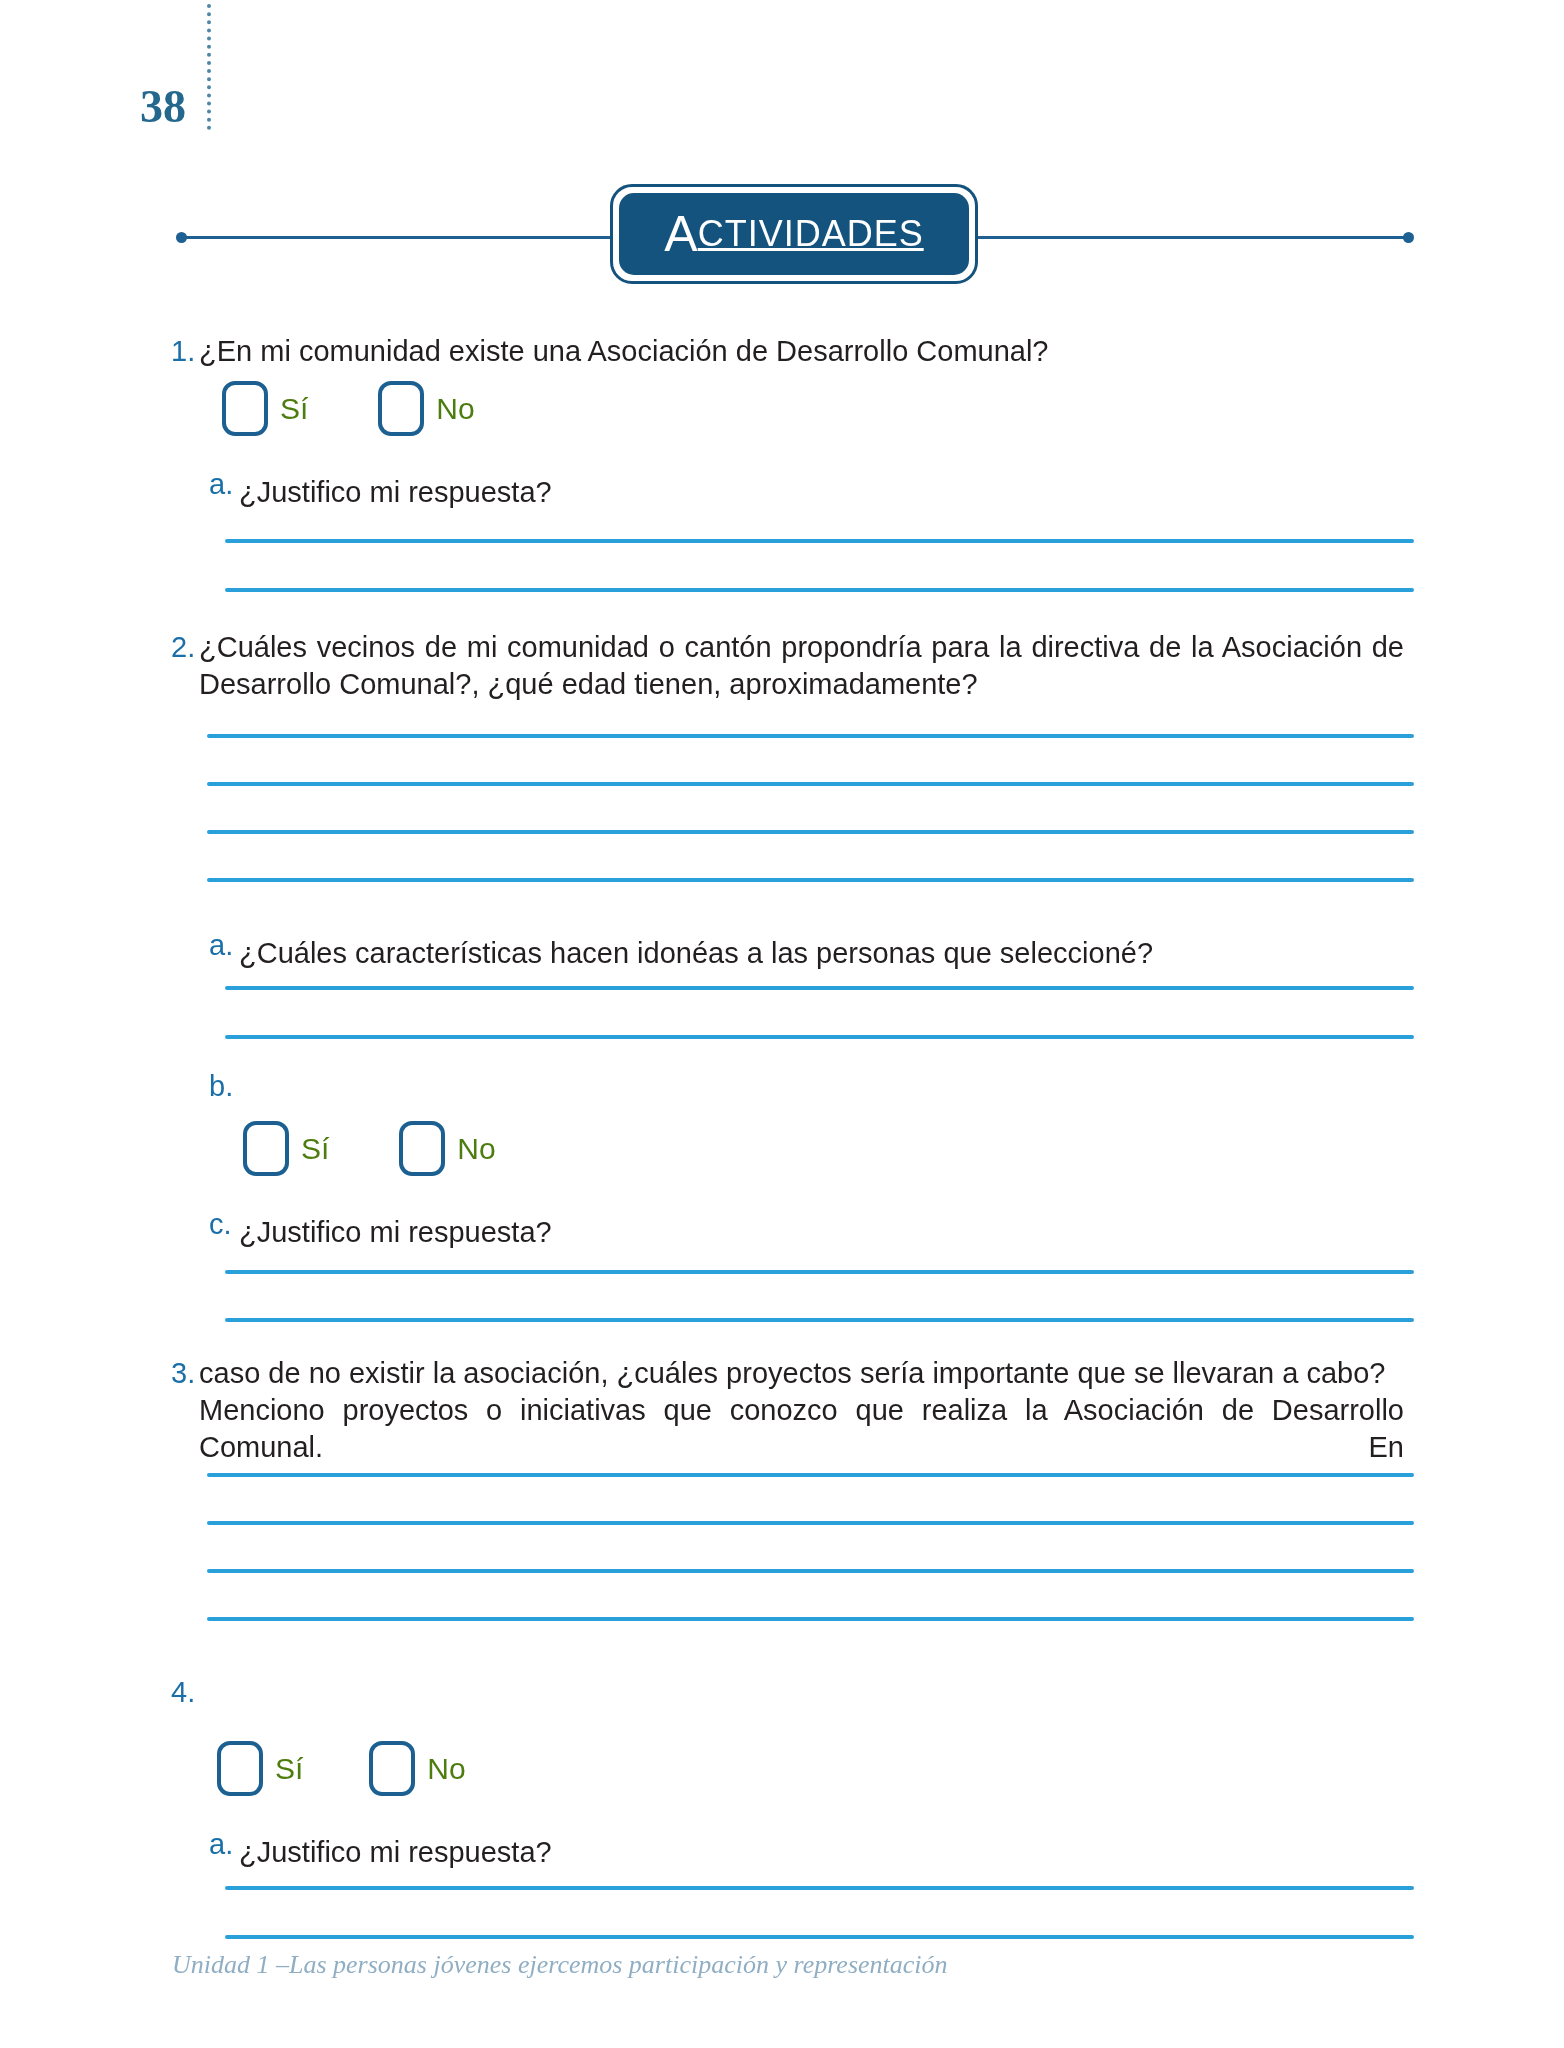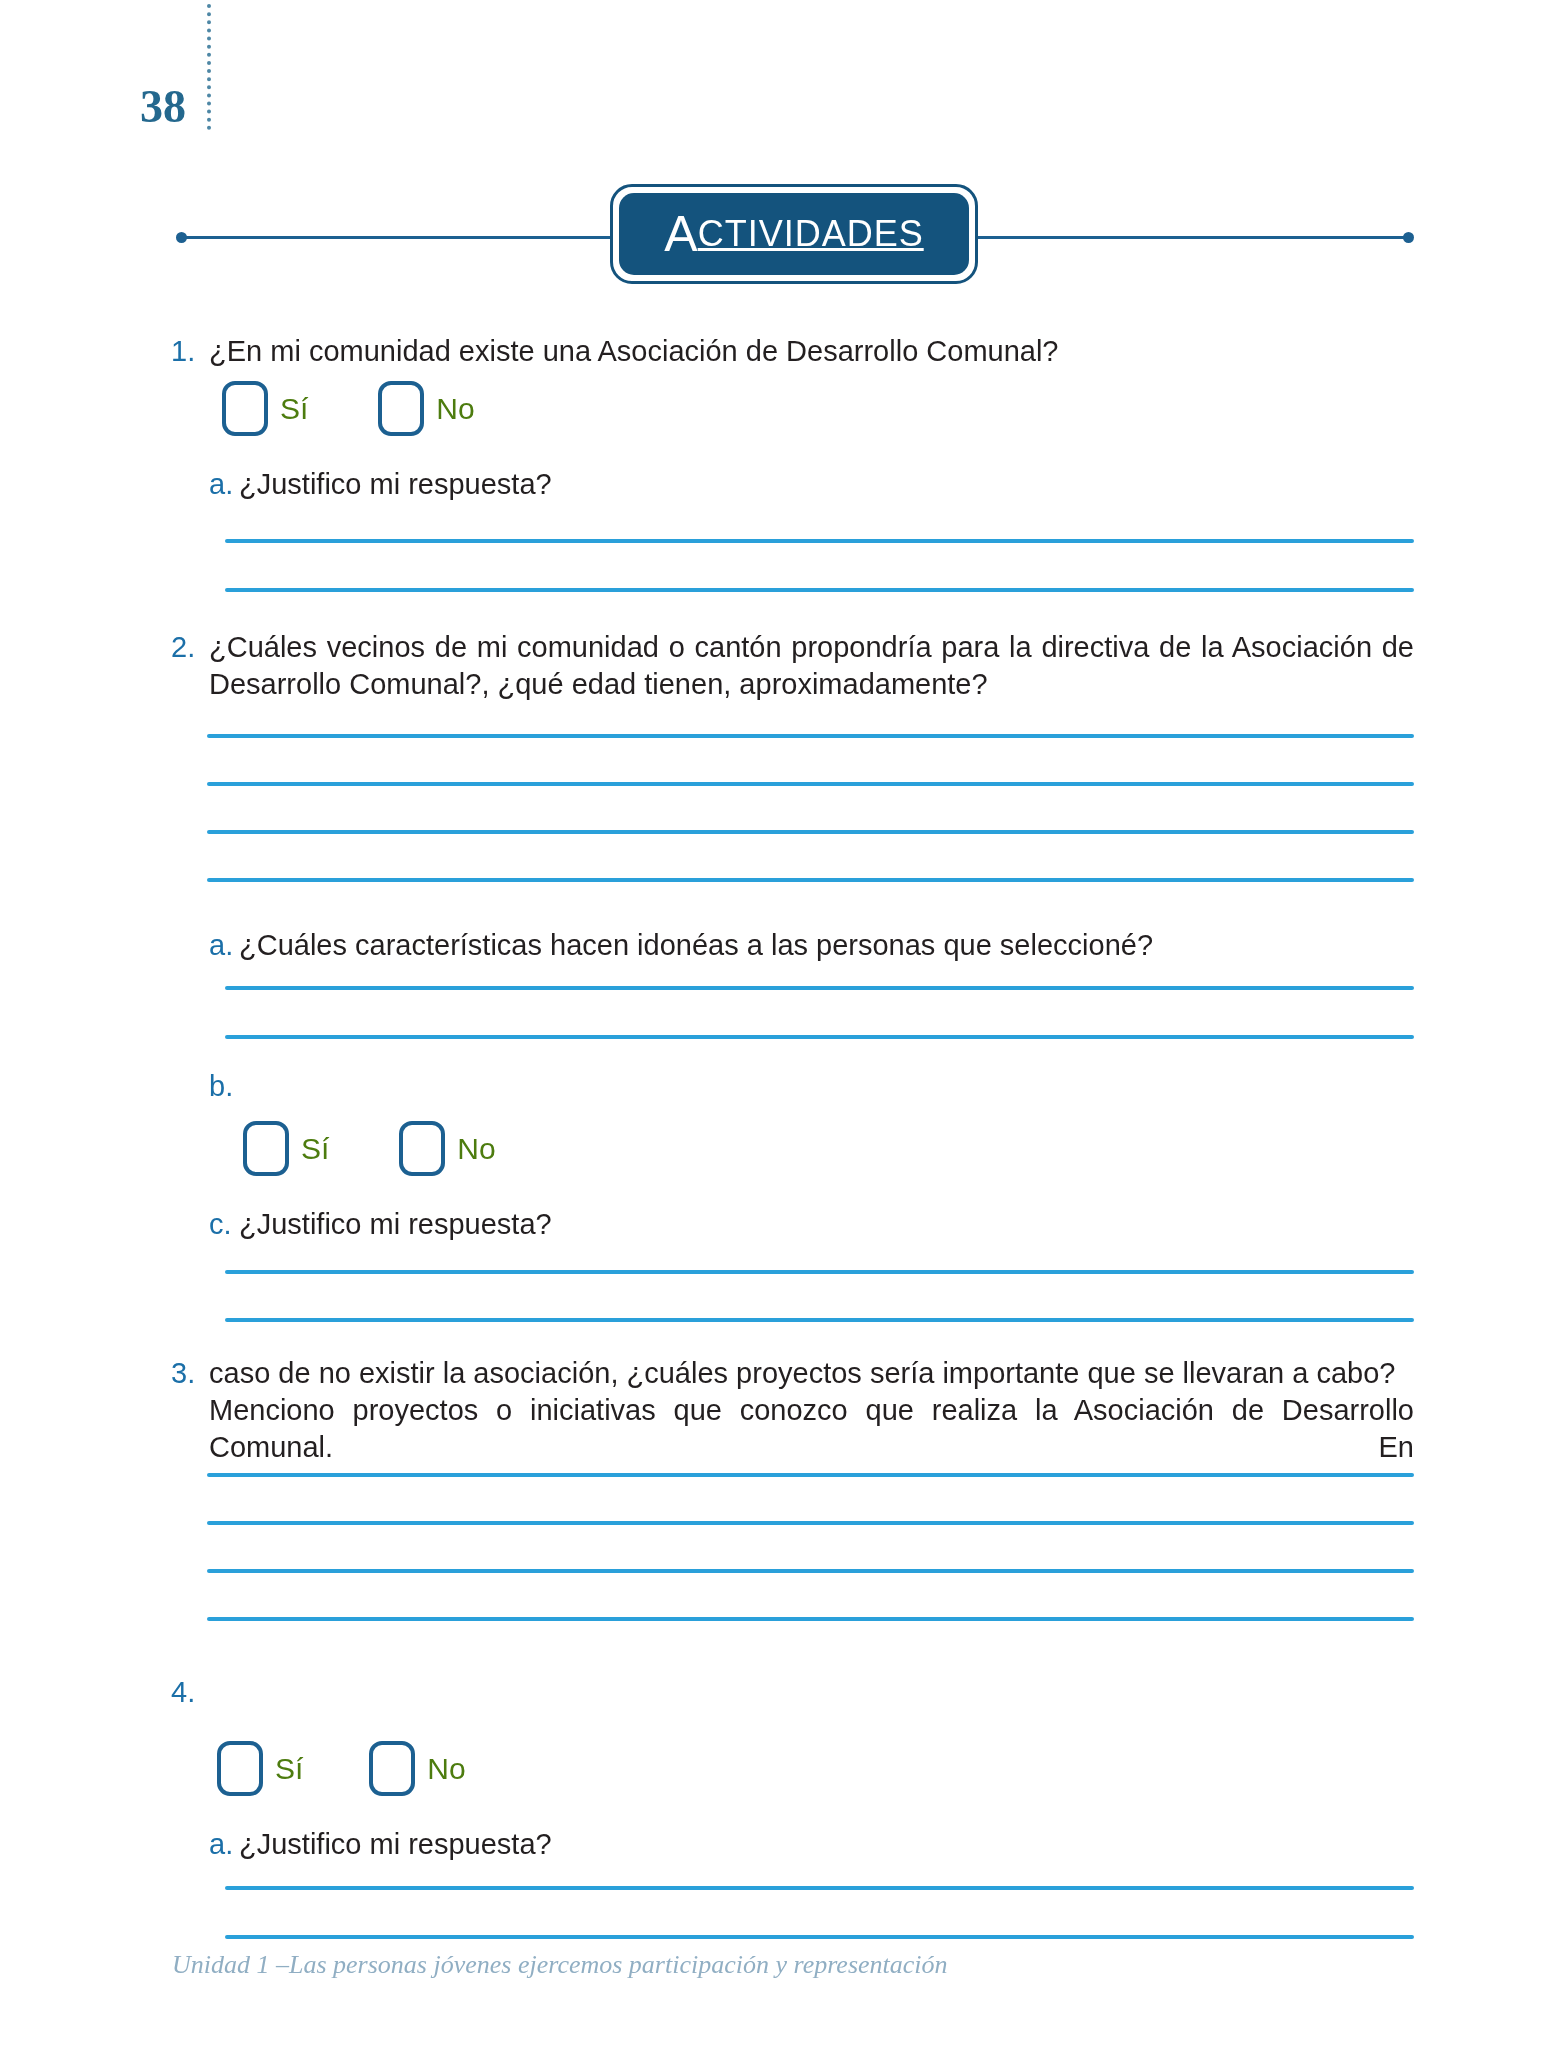--- a/index.html
+++ b/index.html
@@ -27,22 +27,22 @@
     display:flex;align-items:center;justify-content:center;color:#ffffff;}
   .banner-inner .t-big{font-size:50px;line-height:1;}
   .banner-inner .t-small{font-size:36px;line-height:1;letter-spacing:1px;text-decoration:underline;}
 
   
   .q-num,.q-letter{color:#1b6fa8;font-size:29px;}
   .q-text{color:#231f20;font-size:29px;}
   .row{font-size:29px;line-height:37px;}
   .num-col{position:absolute;left:139px;top:0;}
   .sub-letter-col{position:absolute;left:177px;top:0;}
-  .q-body{position:absolute;left:177px;top:0;width:1205px;}
-  .sub-body{position:absolute;left:207px;top:0;width:1175px;}
+  .q-body{position:absolute;left:167px;top:0;width:1205px;}
+  .sub-body{position:absolute;left:207px;top:8px;width:1175px;}
   .just-first{text-align:justify;text-align-last:justify;}
 
   
   .ans-line{height:4px;background:#2aa0da;border-radius:2px;}
   .ans-main{left:175px;width:1207px;}
   .ans-sub{left:193px;width:1189px;}
 
   
   .chk{width:38px;height:47px;border:4px solid #1c6091;border-radius:13px;background:#ffffff;}
   .chk-label{font-size:30px;color:#4d7c0f;}

